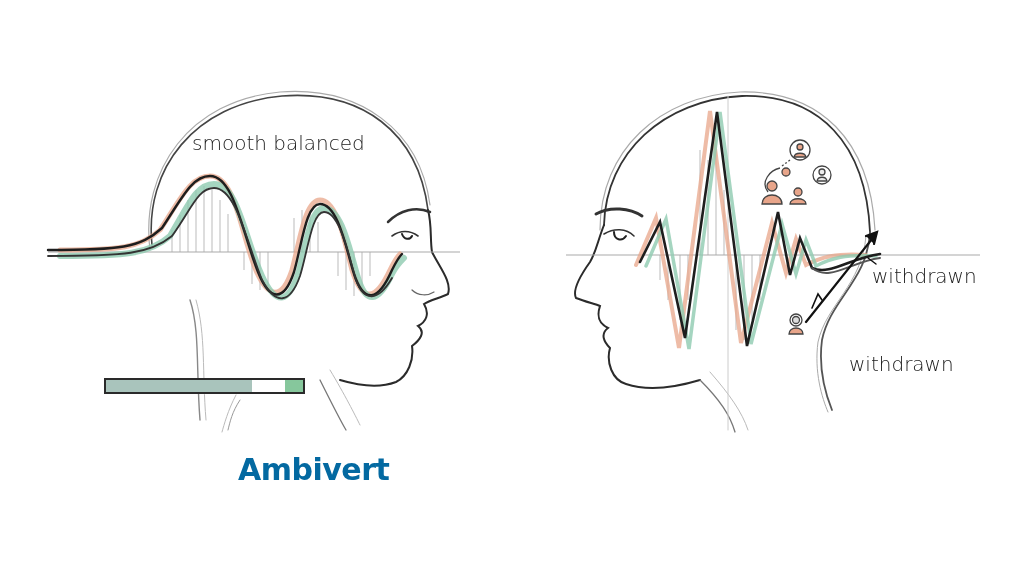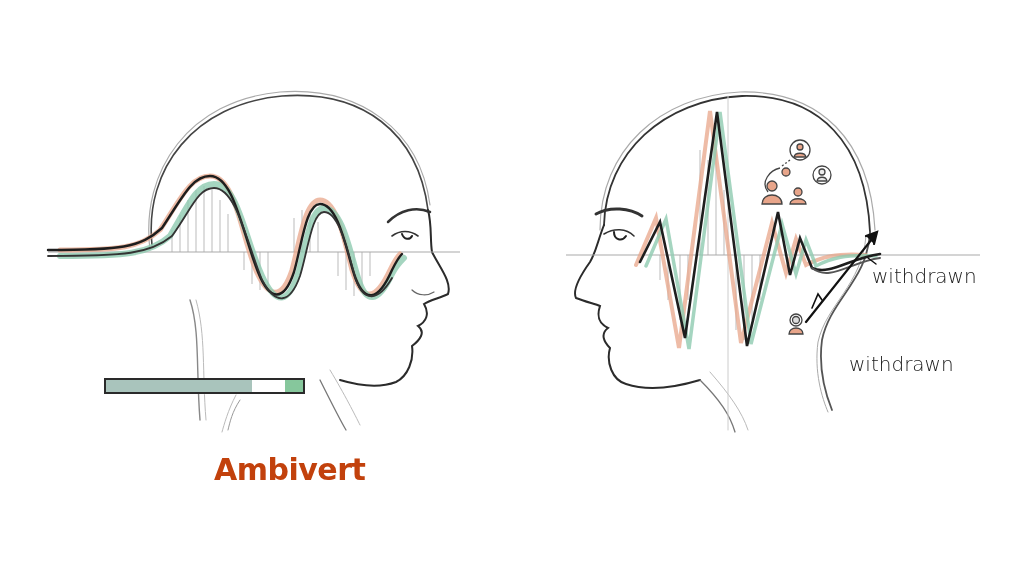--- a/index.html
+++ b/index.html
@@ -1,20 +1,20 @@
 <!DOCTYPE html>
 <html><head>
 <meta charset="utf-8">
 <style>
   html, body { margin: 0; padding: 0; background: #ffffff; }
   body { width: 1024px; height: 576px; overflow: hidden; position: relative; font-family: "Liberation Sans", sans-serif; }
   .stage { position: absolute; left: 0; top: 0; width: 1024px; height: 576px; }
   svg.art { position: absolute; left: 0; top: 0; width: 1024px; height: 576px; }
   .label { position: absolute; color: #1a1a1a; font-family: "DejaVu Sans", sans-serif; font-weight: 300; white-space: nowrap; }
-  .title { position: absolute; color: #c2410c; font-family: "DejaVu Sans", sans-serif; font-weight: bold; font-size: 30px; white-space: nowrap; letter-spacing: -0.5px; }
+  .title { position: absolute; color: #0369a1; font-family: "DejaVu Sans", sans-serif; font-weight: bold; font-size: 30px; white-space: nowrap; letter-spacing: -0.5px; margin-left: 24px; }
   .bar { position: absolute; left: 104px; top: 378px; width: 201px; height: 16px; border: 2px solid #2a2a2a; box-sizing: border-box; background: #fff; }
   .bar .fill { position: absolute; left: 0; top: 0; bottom: 0; background: #a9c4bc; }
   .bar .tip { position: absolute; top: 0; bottom: 0; background: #86c79c; }
 </style>
 </head>
 <body>
 
 <div class="stage">
   <svg class="art" viewBox="0 0 1024 576">
 
@@ -135,20 +135,21 @@
       <path d="M790 204 C790 197 806 197 806 204 Z" fill="#e8a58a"></path>
       <line x1="790" y1="160" x2="782" y2="166" stroke-dasharray="2 2"></line>
     </g>
     <g stroke="#444" stroke-width="1.3">
       <circle cx="796" cy="320" r="3.5" fill="#ddd"></circle>
       <circle cx="796" cy="320" r="6" fill="none"></circle>
       <path d="M789 334 C789 326 803 326 803 334 Z" fill="#e8a58a"></path>
     </g>
   </svg>
 
+  <div class="label" style="left:192px; top:131px; font-size:20px;">smooth balanced</div>
 
   <div class="bar">
     <div class="fill" style="width:74%;"></div>
     <div class="tip" style="left:91%; width:9%;"></div>
   </div>
 
   <div class="label" style="left:872px; top:264px; font-size:20px;">withdrawn</div>
   <div class="label" style="left:849px; top:352px; font-size:20px;">withdrawn</div>
 
   <div class="title" style="left:214px; top:452px;">Ambivert</div>

